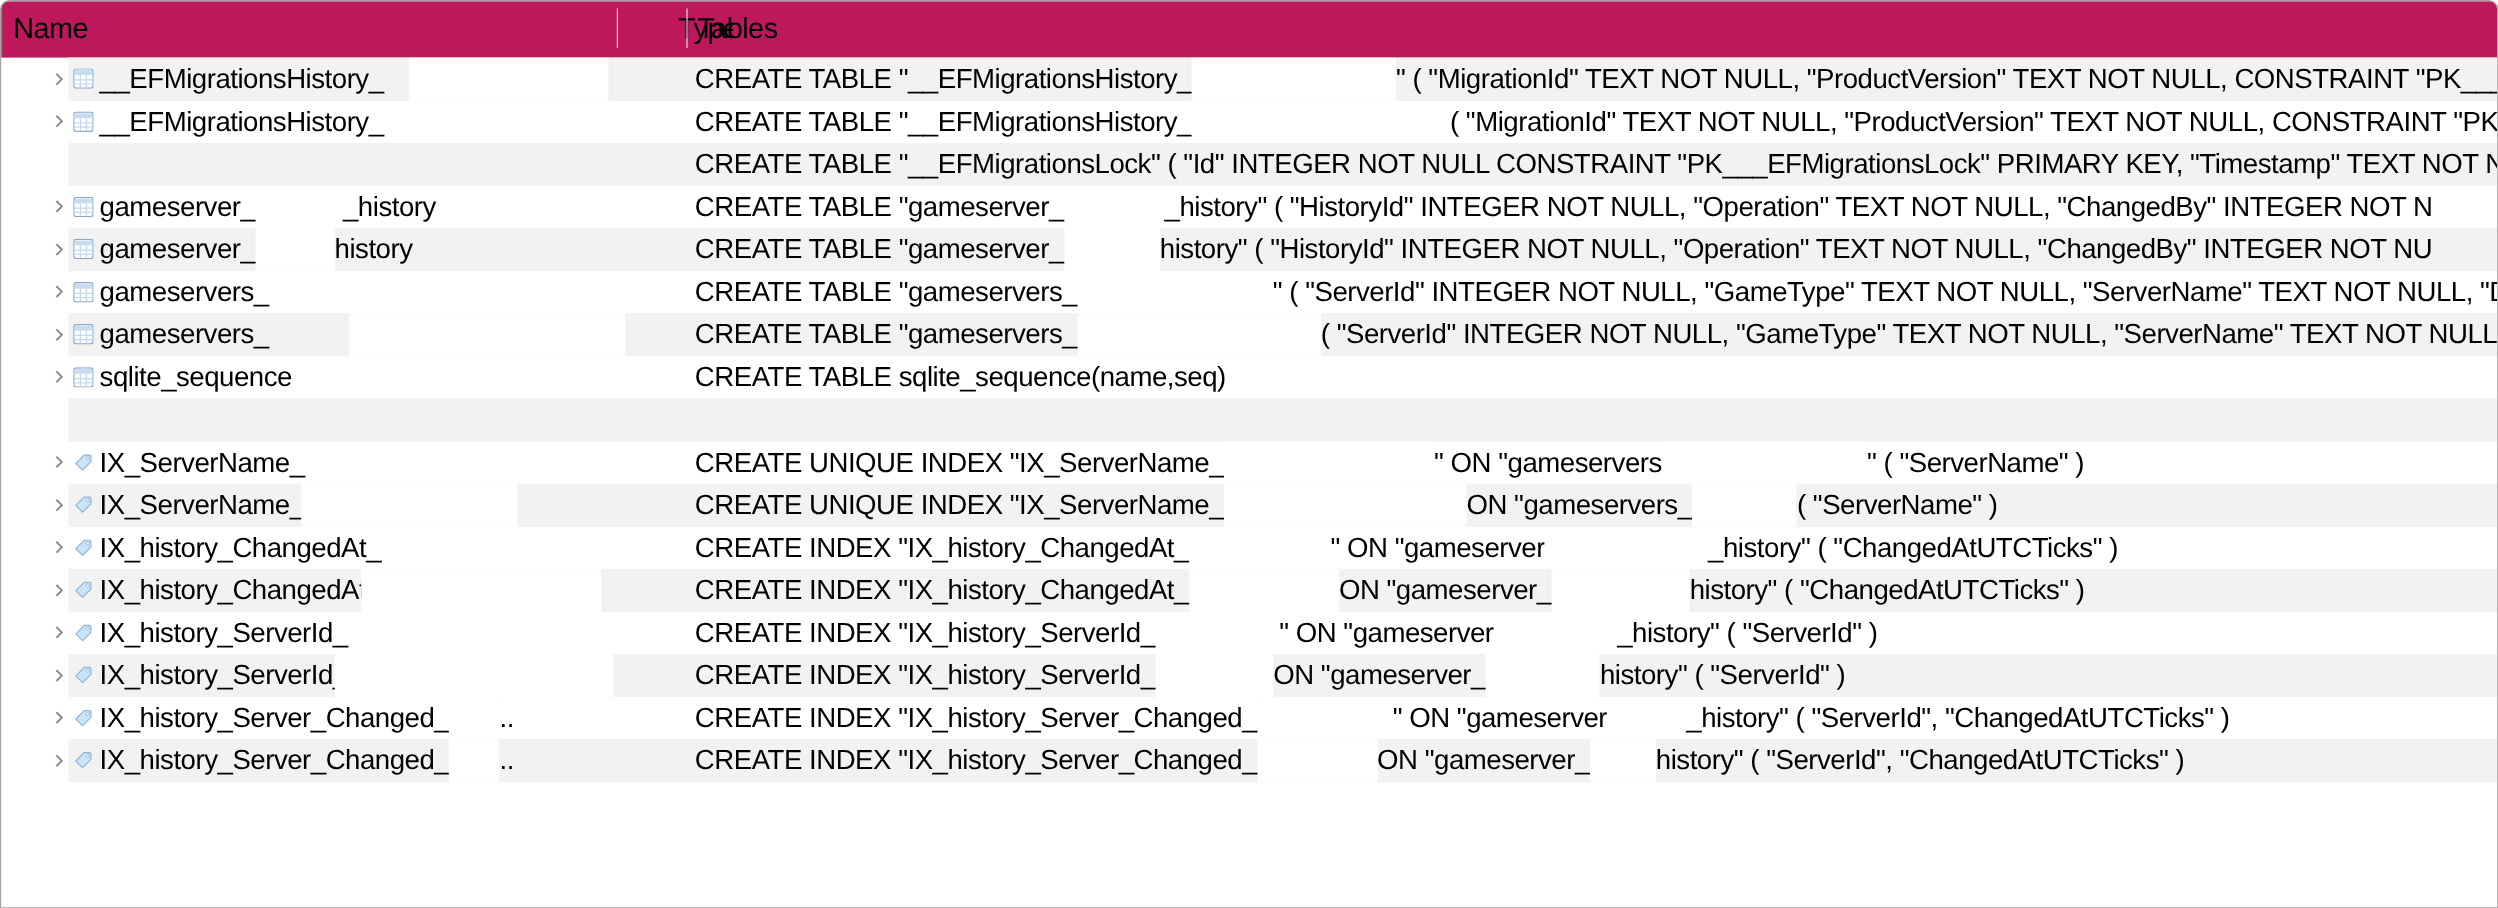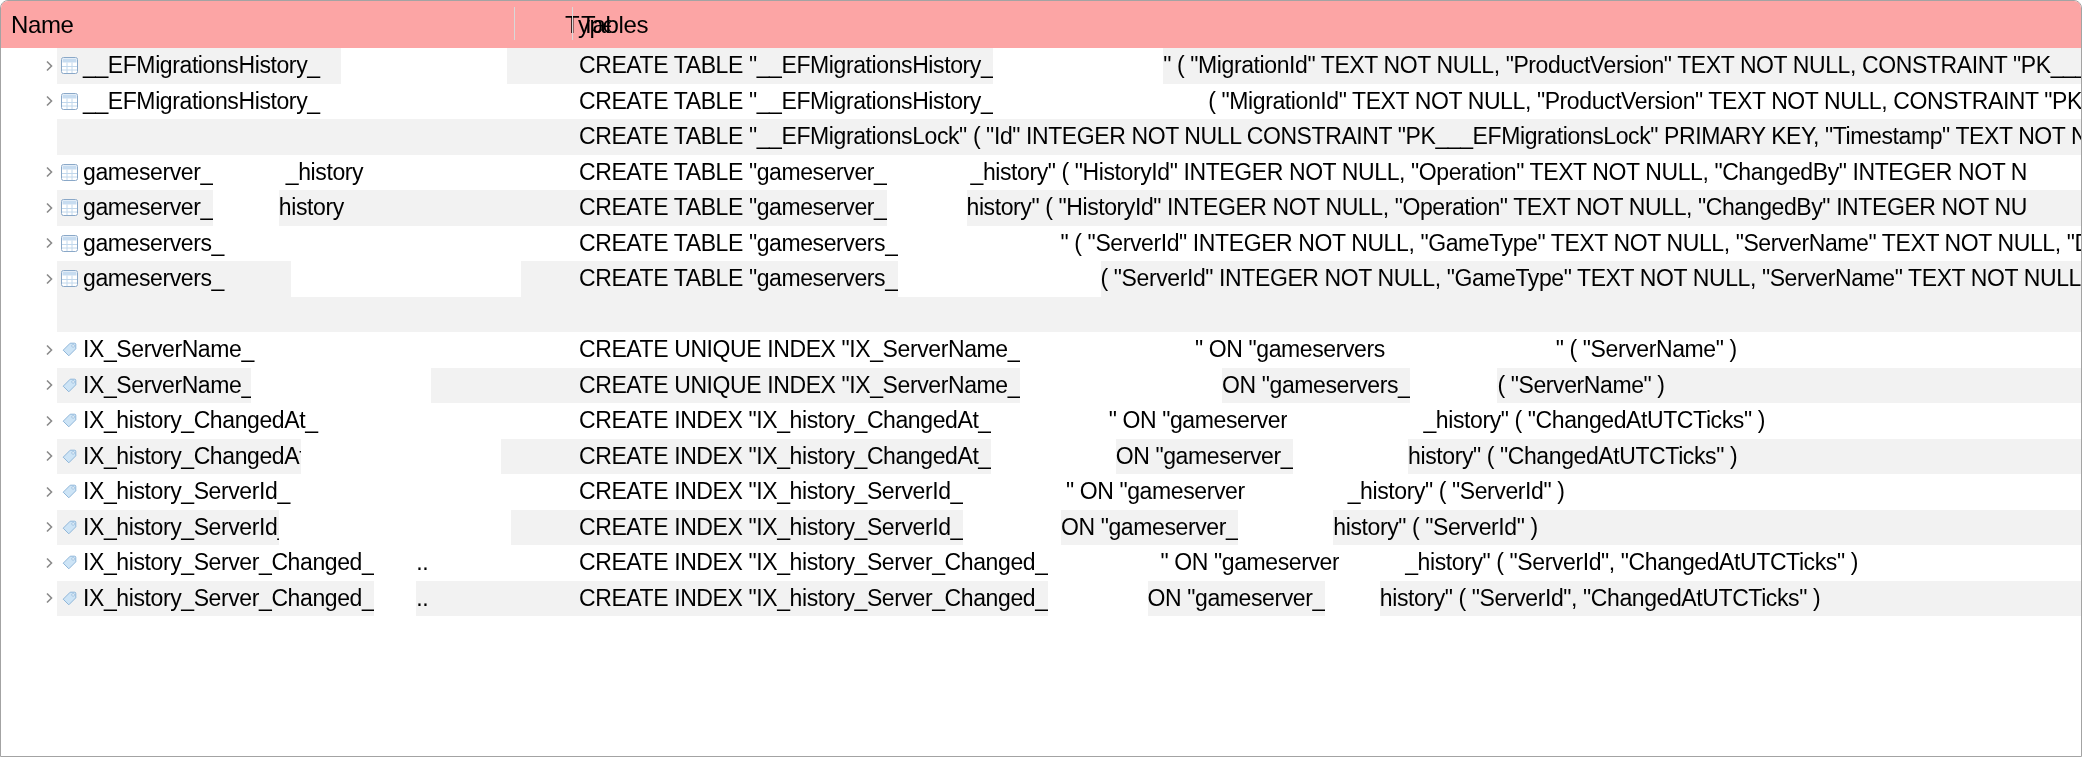--- a/index.html
+++ b/index.html
@@ -1,21 +1,21 @@
 <!DOCTYPE html>
 <html><head>
 <meta charset="utf-8">
 <style>
   html,body{margin:0;padding:0;background:#fff;}
   body{width:2082px;height:757px;overflow:hidden;
        font-family:"Liberation Sans",sans-serif;color:#000;}
   .window{position:absolute;left:0;top:0;width:2082px;height:757px;box-sizing:border-box;
           border:1px solid #a3a3a3;border-radius:8px 8px 0 0;overflow:hidden;background:#fff;}
   
-  .hdr{position:relative;height:47px;background:#fca5a5;padding-left:12px;}
+  .hdr{position:relative;height:47px;background:#be185d;padding-left:12px;}
   .hcell{position:absolute;top:0;height:47px;line-height:47px;font-size:24px;
          letter-spacing:-0.4px;overflow:hidden;white-space:nowrap;}
   .h-name{left:10px;width:495px;}
   .h-type{left:525px;width:46px;margin-left:39px;}
   .h-schema{left:580px;right:0;}
   .hdiv{position:absolute;top:6px;bottom:8px;width:1px;background:#d8d8d8;}
   .hdiv1{left:513px;} .hdiv2{left:571px;}
   
   .rows{position:relative;}
   .row{position:relative;height:35.5px;}
@@ -232,20 +232,40 @@
         <span class="seg">gameservers_</span>
         <span class="redact-abs" style="left:290px;width:230px"></span>
       </div>
       <div class="schemacell">
         <span class="seg">CREATE TABLE "gameservers_</span>
         <span class="gap redact" style="width:203px"></span>
         <span class="seg">( "ServerId" INTEGER NOT NULL, "GameType" TEXT NOT NULL, "ServerName" TEXT NOT NULL, "Displ</span>
       </div>
     </div>
 
+    <div class="row">
+      <div class="namecell">
+        <span class="sp" style="width:40px"></span>
+        <span class="chev">
+            <svg width="16" height="16">
+              <use href="#i-chev-right"></use>
+            </svg>
+          </span>
+        <span class="sp" style="width:4px"></span>
+        <span class="icon">
+            <svg width="17" height="17">
+              <use href="#i-table"></use>
+            </svg>
+          </span>
+        <span class="seg">sqlite_sequence</span>
+      </div>
+      <div class="schemacell">
+        <span class="seg">CREATE TABLE sqlite_sequence(name,seq)</span>
+      </div>
+    </div>
 
     <div class="row">
       <div class="band"></div>
     </div>
 
     <div class="row">
       <div class="namecell">
         <span class="sp" style="width:40px"></span>
         <span class="chev">
             <svg width="16" height="16">

